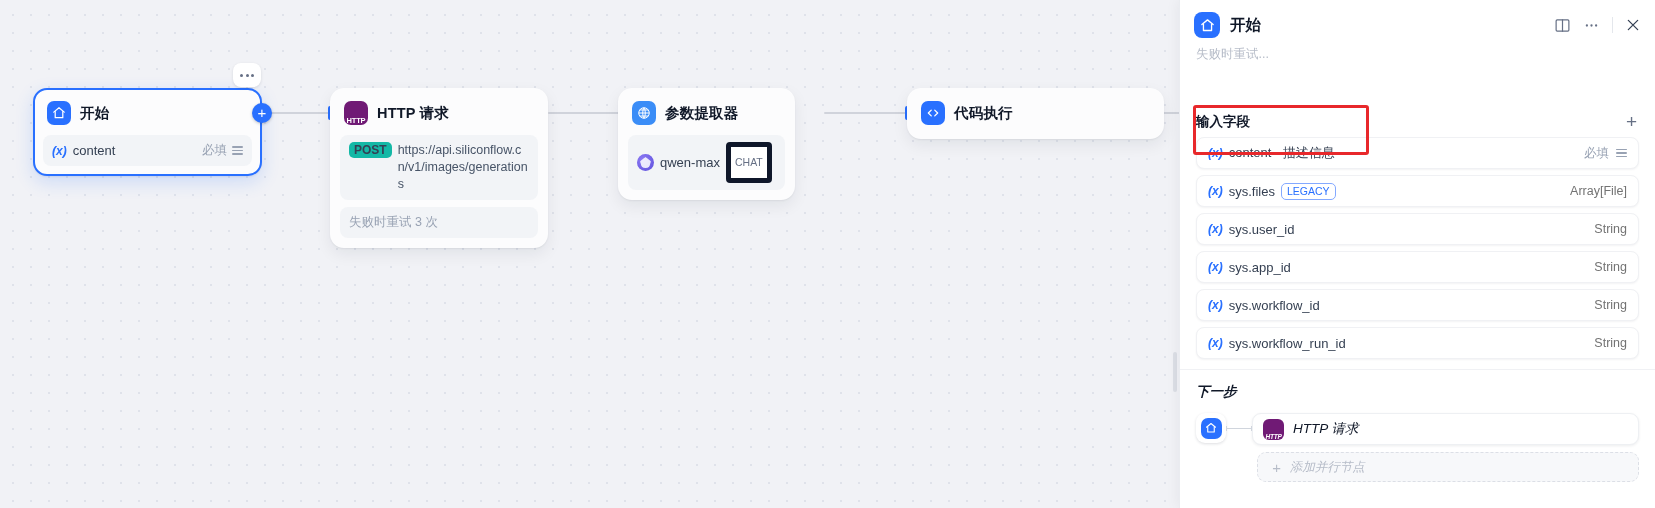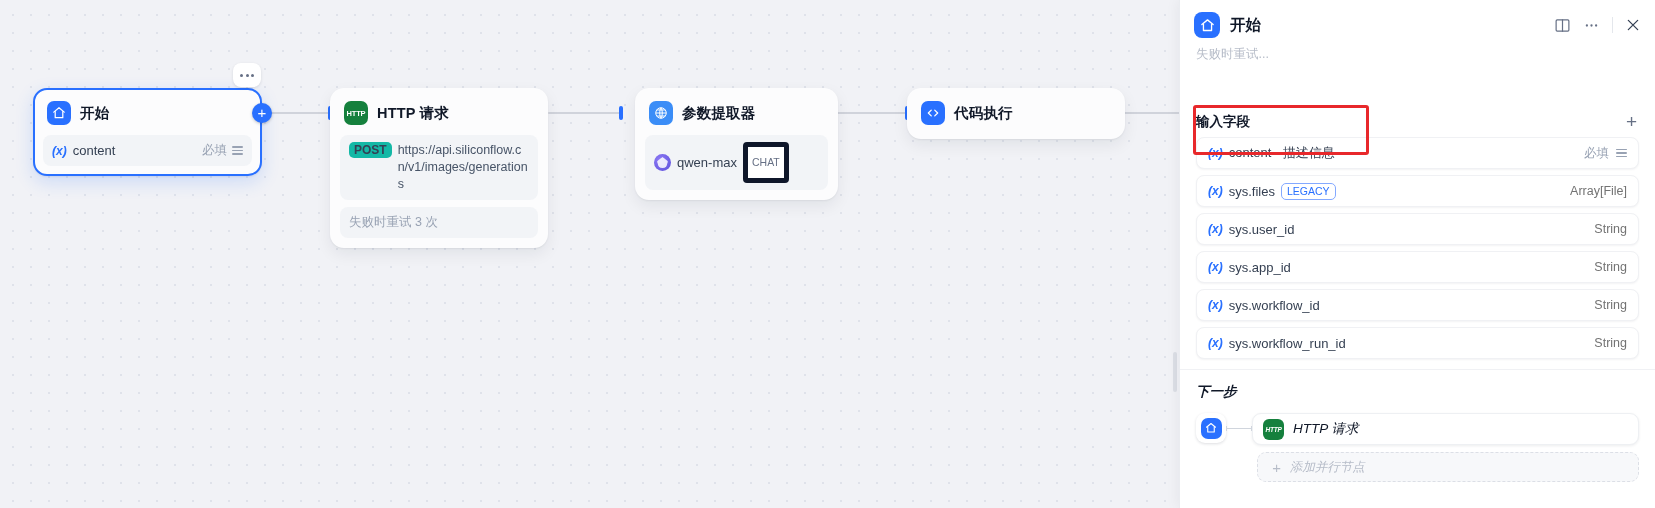--- a/index.html
+++ b/index.html
@@ -56,21 +56,21 @@
   }
   .node-head { display: flex; align-items: center; gap: 9px; padding: 3px 4px 2px 4px; }
   .node-title { font-size: 14.5px; font-weight: 700; color: #101828; letter-spacing: .2px; }
 
   .n-ico {
     width: 24px; height: 24px; border-radius: 7px;
     display: flex; align-items: center; justify-content: center;
     flex: 0 0 auto;
   }
   .n-ico.blue { background: #2970ff; }
-  .n-ico.purple { background: #15803d; }
+  .n-ico.purple { background: #701a75; align-items: flex-end; }
   .n-ico.lblue { background: #3b8df7; }
   .n-ico svg { display: block; }
   .ico-http-txt { color:#fff; font-size:7.5px; font-weight:700; letter-spacing:-.2px; }
 
   
   .node-row {
     margin-top: 8px;
     background: #f2f4f7;
     border-radius: 8px;
     padding: 7px 9px;
@@ -251,38 +251,38 @@
         </div>
         <div class="node-title">HTTP 请求</div>
       </div>
       <div class="node-row" style="align-items:flex-start;">
         <span class="method-badge">POST</span>
         <span class="url-txt row-grow">https://api.siliconflow.cn/v1/images/generations</span>
       </div>
       <div class="retry-row">失败时重试 3 次</div>
     </div>
 
-    <div class="node" style="left:635px; top:88px; width:203px;">
+    <div class="node" style="left:618px; top:88px; width:177px;">
       <div class="node-head">
         <div class="n-ico lblue">
           <svg width="14" height="14" viewBox="0 0 24 24" fill="none" stroke="#fff" stroke-width="1.7">
               <circle cx="12" cy="12" r="9"></circle>
               <path d="M3 12h18M12 3c3 3.2 3 14.8 0 18M12 3C9 6.2 9 17.8 12 21M4.6 6.8h14.8M4.6 17.2h14.8"></path>
             </svg>
         </div>
         <div class="node-title">参数提取器</div>
       </div>
       <div class="node-row">
         <span class="model-avatar"></span>
         <span>qwen-max</span>
         <span class="chat-badge">CHAT</span>
       </div>
     </div>
 
-    <div class="node" style="left:907px; top:88px; width:218px; padding-bottom:12px;">
+    <div class="node" style="left:907px; top:88px; width:257px; padding-bottom:12px;">
       <div class="node-head">
         <div class="n-ico blue">
           <svg width="14" height="14" viewBox="0 0 24 24" fill="none" stroke="#fff" stroke-width="2.2" stroke-linecap="round" stroke-linejoin="round">
               <path d="M9 7l-5 5 5 5M15 7l5 5-5 5"></path>
             </svg>
         </div>
         <div class="node-title">代码执行</div>
       </div>
     </div>
 

